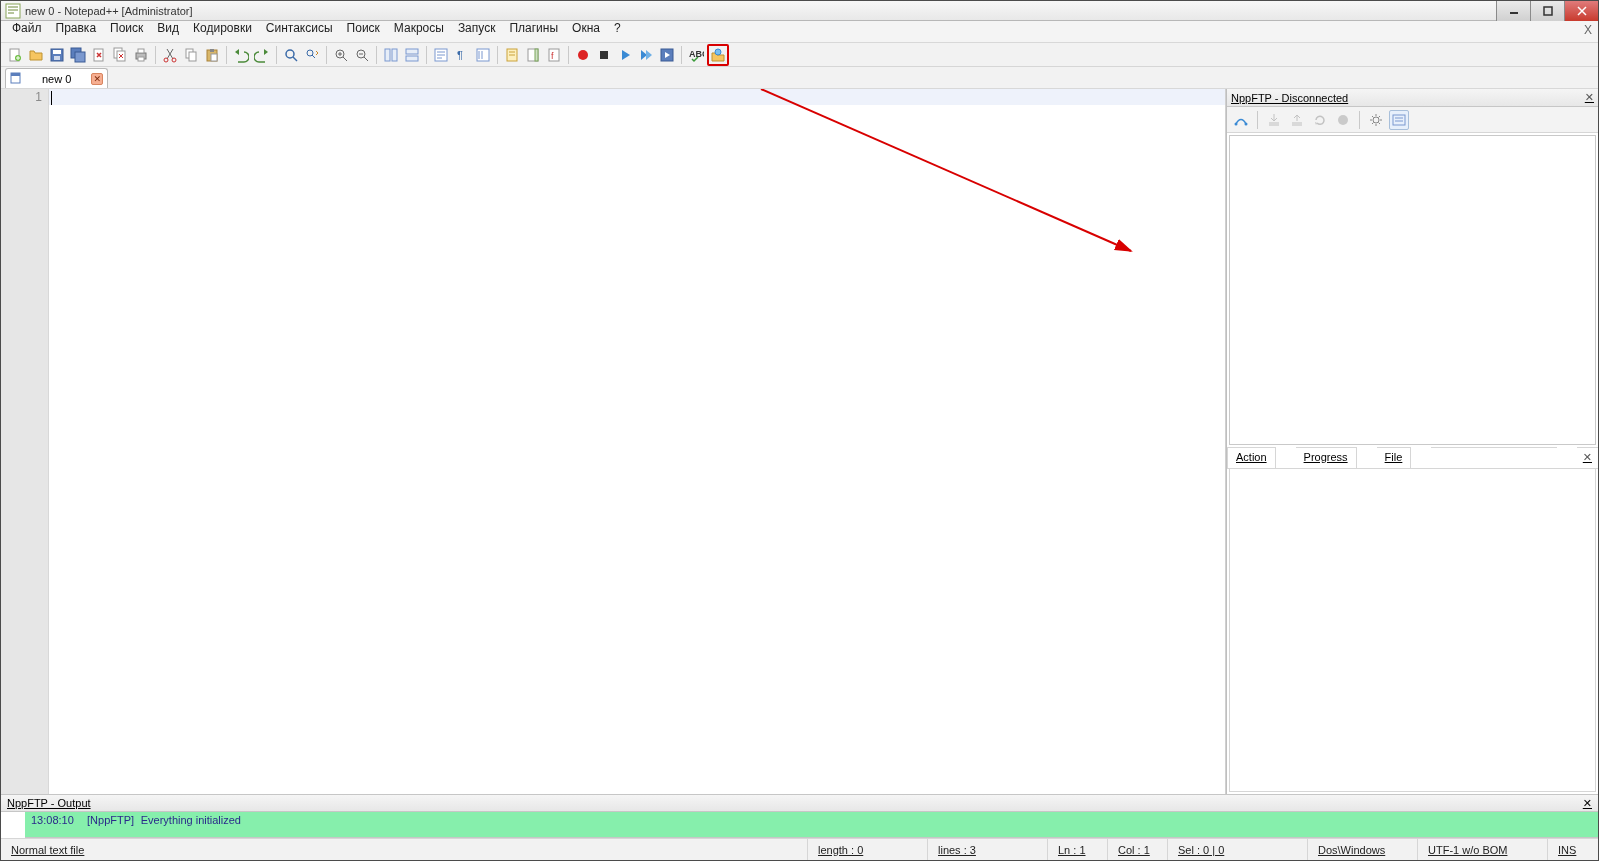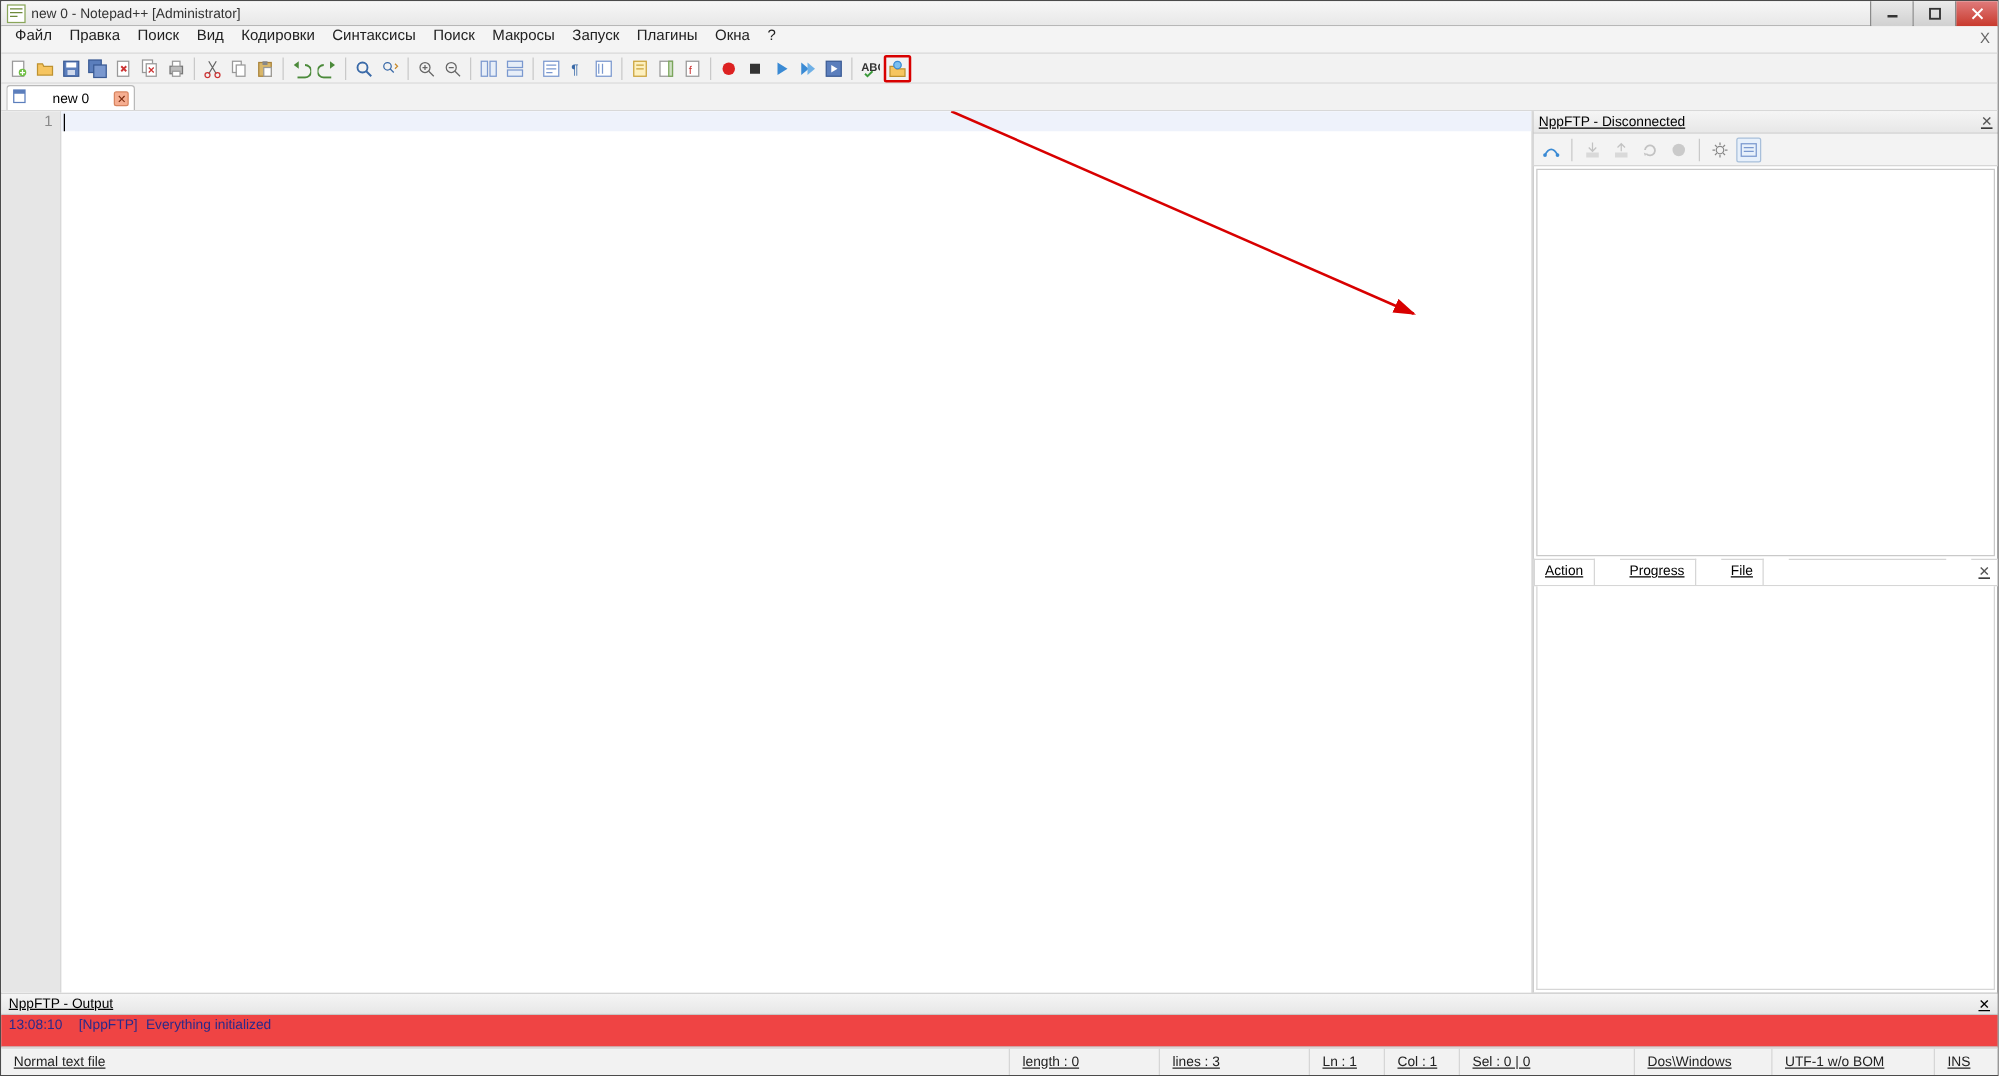--- a/index.html
+++ b/index.html
@@ -45,21 +45,21 @@
 .fbtn svg{width:16px;height:16px;}
 .fbtn.disabled{opacity:0.45;}
 .fbtn.active{border-color:#a8bfda;background:#e7f0fb;}
 .tree{flex:0 0 310px;background:#fff;border:1px solid #c9c9c9;margin:2px;}
 .ftp-tabs{height:22px;display:flex;border-bottom:1px solid #d6d6d6;font-size:11px;background:#fff;gap:20px;}
 .ftp-tabs .ftab{padding:3px 8px;border-right:1px solid #d6d6d6;border-top:1px solid #d6d6d6;}
 .ftp-tabs .ftab:first-child{border-left:1px solid #d6d6d6;}
 .ftp-log{flex:1;background:#fff;border:1px solid #d6d6d6;border-top:none;margin:0 2px 2px 2px;}
 
 .output-title{height:18px;background:linear-gradient(to bottom,#f5f5f5,#e7e7e7);border-top:1px solid #c6c6c6;border-bottom:1px solid #c6c6c6;display:flex;align-items:center;justify-content:space-between;font-size:11px;padding:0 6px;text-decoration:underline;}
-.output-body{height:26px;background:#ef4444;font-size:11px;font-family:"Courier New",monospace;color:#2a2a8a;padding:2px 6px;border-bottom:1px solid #c6c6c6;}
+.output-body{height:26px;background:#86efac;font-size:11px;font-family:"Courier New",monospace;color:#2a2a8a;padding:2px 6px;border-bottom:1px solid #c6c6c6;margin-left:24px;}
 .output-body .ts{color:#2a2a8a;}
 .output-body .tag{color:#2a2a8a;}
 .output-body .msg{color:#2a2a8a;}
 
 .statusbar{height:22px;background:#f2f2f2;border-top:1px solid #d6d6d6;display:flex;align-items:center;font-size:11px;color:#222;text-decoration:underline;}
 .statusbar .cell{padding:0 10px;border-right:1px solid #d6d6d6;height:100%;display:flex;align-items:center;}
 .statusbar .cell.grow{flex:1;}
 
 .arrow-svg{position:absolute;left:0;top:0;pointer-events:none;}
 </style>

